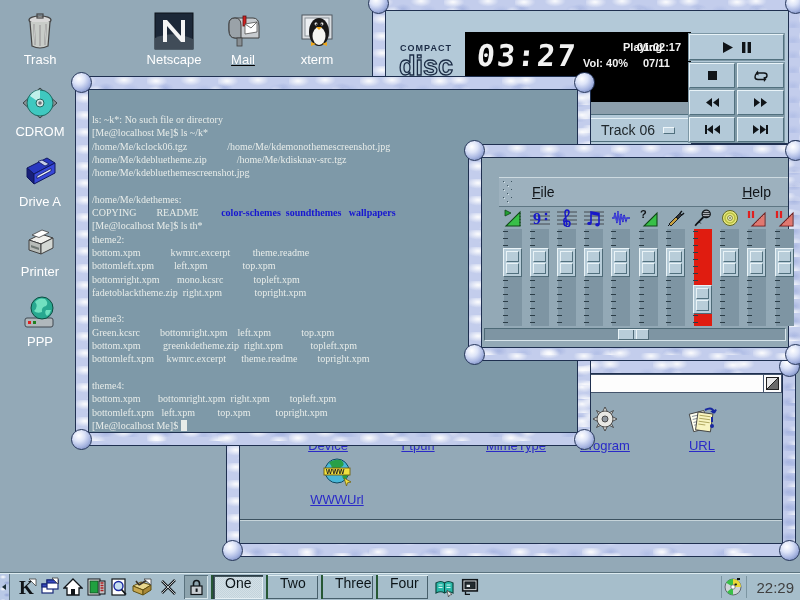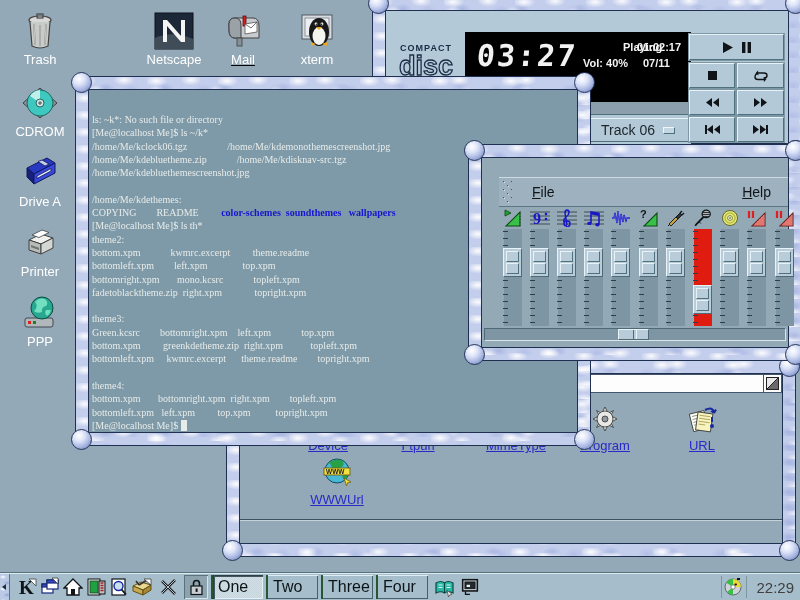--- a/index.html
+++ b/index.html
@@ -176,22 +176,22 @@
   background-size:10px 12px;
   border-right:1px solid #5a727e;
 }
 #tb-handle .arr { position:absolute; left:2px; top:10px; width:0; height:0;
   border-top:3px solid transparent; border-bottom:3px solid transparent; border-right:4px solid #1c3038; }
 .tb-ibtn { position:absolute; top:3px; width:22px; height:22px; display:flex; align-items:center; justify-content:center; }
 .tb-page {
   position:absolute; top:2px; width:52px; height:24px;
   background:#a6becb; border-left:2px solid #265734;
   box-shadow:inset 0 1px 0 #dfedf2, inset -1px -1px 0 #48606c;
-  display:flex; align-items:center; padding-left:5px;
-  font-size:16px; color:#0c1418;
+  display:flex; align-items:flex-start; padding-left:12px;
+  font-size:14px; color:#0c1418;
 }
 .tb-page.active {
   background:#c3d4dc;
   background-image:repeating-conic-gradient(rgba(255,255,255,0.28) 0% 25%, rgba(0,0,0,0) 0% 50%);
   background-size:2px 2px;
   box-shadow:inset 1px 1px 0 #2c3e46, inset 2px 2px 0 #43565e, inset -1px -1px 0 #e6f0f4;
 }
 #tb-lock { position:absolute; top:2px; width:24px; height:24px; background:#8da4ae;
   box-shadow:inset 1px 1px 0 #5a727e, inset -1px -1px 0 #d5e4ea;
   display:flex; align-items:center; justify-content:center; }

